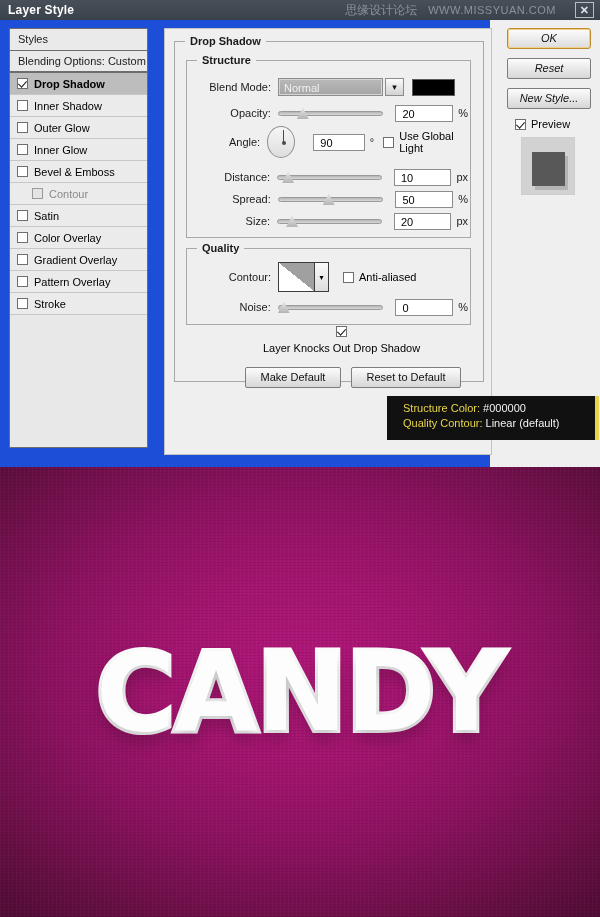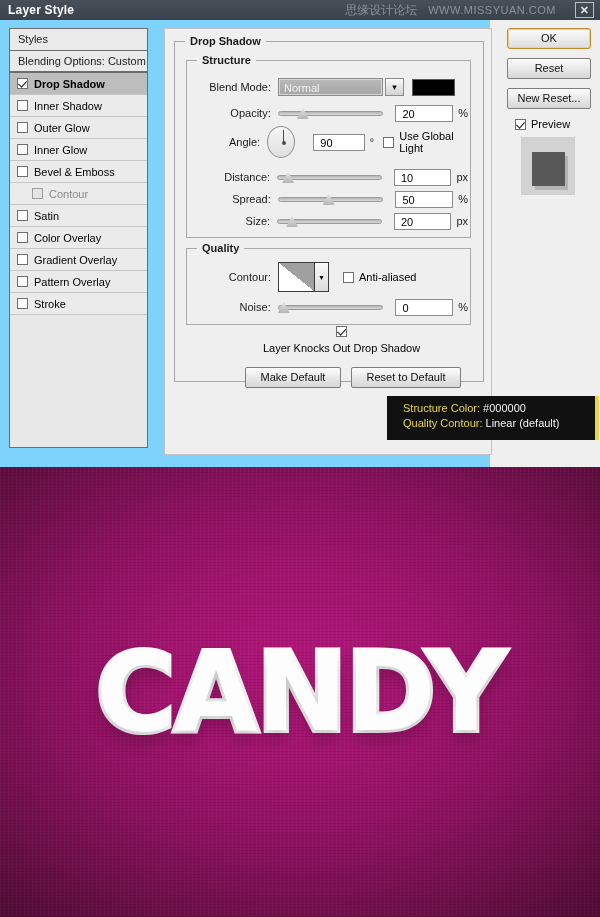--- a/index.html
+++ b/index.html
@@ -5,21 +5,21 @@
   * { box-sizing: border-box; }
   html, body { margin:0; padding:0; }
   body {
     width:600px; height:917px;
     font-family:"Liberation Sans", sans-serif;
     font-size:11px; color:#000;
     background:#efefef; overflow:hidden; position:relative;
   }
 
   
-  #dialog { position:absolute; left:0; top:0; width:490px; height:467px; background:#7dd3fc; }
+  #dialog { position:absolute; left:0; top:0; width:490px; height:467px; background:#1d4ed8; }
 
   #titlebar {
     position:absolute; left:0; top:0; width:600px; height:20px;
     background:linear-gradient(#474f58, #39414a);
     color:#fff; font-weight:bold; font-size:12px;
     padding:3px 0 0 8px; letter-spacing:.2px;
   }
   #watermark {
     position:absolute; right:44px; top:2px; height:16px;
     display:flex; align-items:center; gap:11px;
@@ -151,21 +151,21 @@
     border:1px solid #7d7d7d; border-radius:2px;
     background:linear-gradient(#fcfcfc,#d6d6d6);
     font-size:11px; color:#111; text-align:center; line-height:19px; height:21px;
   }
   #make-default { position:absolute; left:70px; top:325px; width:96px; }
   #reset-default{ position:absolute; left:176px; top:325px; width:110px; }
   #knocks-row   { position:absolute; left:88px; top:284px;flex-direction:column; }
 
   
   #right-panel { position:absolute; left:507px; top:28px; width:84px; }
-  .rbtn { width:84px; height:21px; margin-bottom:9px; }
+  .rbtn { width:84px; height:21px; margin-bottom:9px;font-style:italic; }
   #ok-button {
     border:1px solid #c08b2a; border-radius:3px;
     background:linear-gradient(#fdfdfd,#dcdcdc);
     box-shadow:0 0 0 1px #f0cf8a inset;
   }
   #preview-row { display:flex; align-items:center; gap:5px; margin:3px 0 7px 8px; }
   #preview-thumb {
     width:54px; height:58px; margin-left:14px;
     background:#d2d2d2; border:1px solid #cdcdcd; position:relative;
   }
@@ -374,21 +374,21 @@
       </div>
 
       <div class="btn" id="make-default">Make Default</div>
       <div class="btn" id="reset-default">Reset to Default</div>
     </div>
   </div>
 
   <div id="right-panel">
     <div class="btn rbtn" id="ok-button">OK</div>
     <div class="btn rbtn">Reset</div>
-    <div class="btn rbtn">New Reset...</div>
+    <div class="btn rbtn">New Style...</div>
     <div id="preview-row">
       <span class="cbx checked"></span>
       <span>Preview</span>
     </div>
     <div id="preview-thumb">
       <div class="shadow"></div>
       <div class="box"></div>
     </div>
   </div>
 

